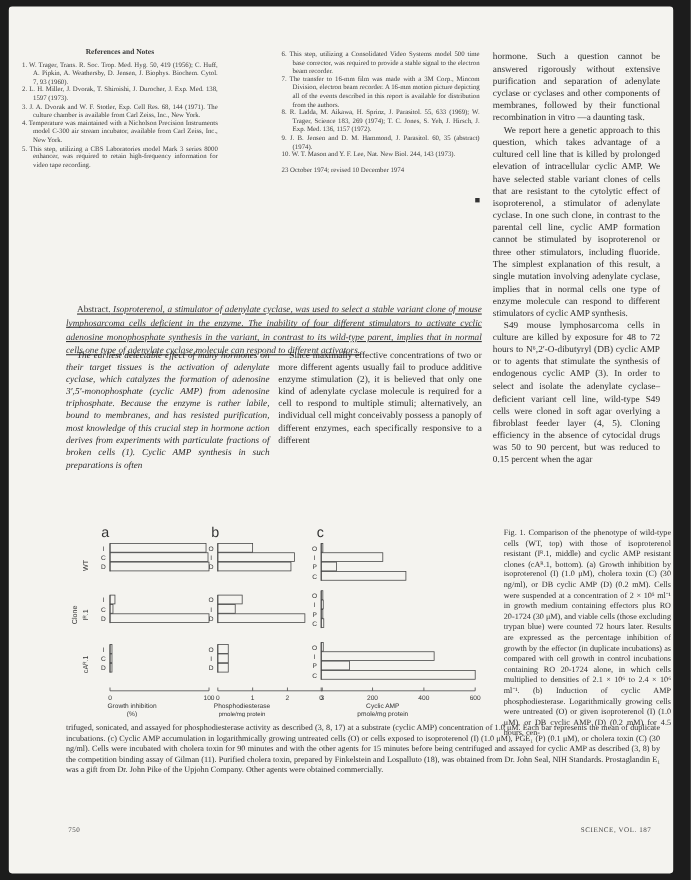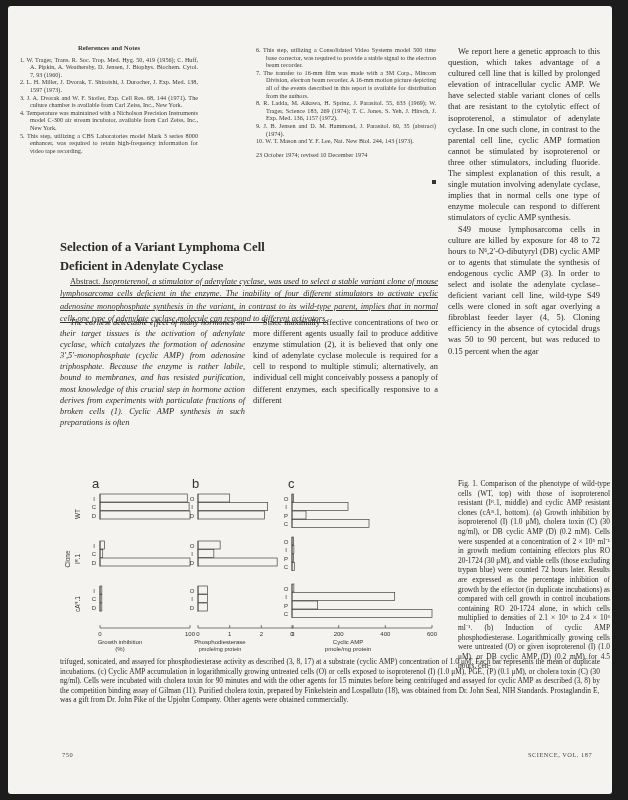--- a/index.html
+++ b/index.html
@@ -38,38 +38,35 @@
   <div class="abs refs" style="left:248px;top:40px;width:180px;">
     <p class="ref">6. This step, utilizing a Consolidated Video Systems model 500 time base corrector, was required to provide a stable signal to the electron beam recorder.</p>
     <p class="ref">7. The transfer to 16-mm film was made with a 3M Corp., Mincom Division, electron beam recorder. A 16-mm motion picture depicting all of the events described in this report is available for distribution from the authors.</p>
     <p class="ref">8. R. Ladda, M. Aikawa, H. Sprinz, J. Parasitol. 55, 633 (1969); W. Trager, Science 183, 269 (1974); T. C. Jones, S. Yeh, J. Hirsch, J. Exp. Med. 136, 1157 (1972).</p>
     <p class="ref">9. J. B. Jensen and D. M. Hammond, J. Parasitol. 60, 35 (abstract) (1974).</p>
     <p class="ref">10. W. T. Mason and Y. F. Lee, Nat. New Biol. 244, 143 (1973).</p>
     <div class="received" style="margin-top:6px;">23 October 1974; revised 10 December 1974</div>
   </div>
   <div class="abs endmark" style="left:424px;top:174px;"></div>
 
-  <div class="abs title" style="left:52px;top:232px;width:330px;">
-    <div>Selection of a Variant Lymphoma Cell</div>
-    <div>Deficient in Adenylate Cyclase</div>
-  </div>
 
   <div class="abs abstract" style="left:52px;top:270px;width:378px;text-decoration:underline;">
     <span class="lead">Abstract.</span><span> Isoproterenol, a stimulator of adenylate cyclase, was used to select a stable variant clone of mouse lymphosarcoma cells deficient in the enzyme. The inability of four different stimulators to activate cyclic adenosine monophosphate synthesis in the variant, in contrast to its wild-type parent, implies that in normal cells one type of adenylate cyclase molecule can respond to different activators.</span>
   </div>
 
   <div class="abs body-text" style="left:52px;top:311px;width:185px;font-style:italic;">
     <p>The earliest detectable effect of many hormones on their target tissues is the activation of adenylate cyclase, which catalyzes the formation of adenosine 3′,5′-monophosphate (cyclic AMP) from adenosine triphosphate. Because the enzyme is rather labile, bound to membranes, and has resisted purification, most knowledge of this crucial step in hormone action derives from experiments with particulate fractions of broken cells (1). Cyclic AMP synthesis in such preparations is often</p>
   </div>
 
   <div class="abs body-text" style="left:245px;top:311px;width:185px;">
     <p>Since maximally effective concentrations of two or more different agents usually fail to produce additive enzyme stimulation (2), it is believed that only one kind of adenylate cyclase molecule is required for a cell to respond to multiple stimuli; alternatively, an individual cell might conceivably possess a panoply of different enzymes, each specifically responsive to a different</p>
   </div>
 
   <div class="abs body-text" style="left:440px;top:40px;width:152px;">
+    <p class="noindent">hormone. Such a question cannot be answered rigorously without extensive purification and separation of adenylate cyclase or cyclases and other components of membranes, followed by their functional recombination in vitro —a daunting task.</p>
     <p>We report here a genetic approach to this question, which takes advantage of a cultured cell line that is killed by prolonged elevation of intracellular cyclic AMP. We have selected stable variant clones of cells that are resistant to the cytolytic effect of isoproterenol, a stimulator of adenylate cyclase. In one such clone, in contrast to the parental cell line, cyclic AMP formation cannot be stimulated by isoproterenol or three other stimulators, including fluoride. The simplest explanation of this result, a single mutation involving adenylate cyclase, implies that in normal cells one type of enzyme molecule can respond to different stimulators of cyclic AMP synthesis.</p>
     <p>S49 mouse lymphosarcoma cells in culture are killed by exposure for 48 to 72 hours to N⁶,2′-O-dibutyryl (DB) cyclic AMP or to agents that stimulate the synthesis of endogenous cyclic AMP (3). In order to select and isolate the adenylate cyclase–deficient variant cell line, wild-type S49 cells were cloned in soft agar overlying a fibroblast feeder layer (4, 5). Cloning efficiency in the absence of cytocidal drugs was 50 to 90 percent, but was reduced to 0.15 percent when the agar</p>
   </div>
 
   <svg class="abs" style="left:52px;top:468px;" width="385" height="178">
     <text x="32" y="14" font-size="13">a</text>
     <text x="132" y="14" font-size="13">b</text>
     <text x="228" y="14" font-size="13">c</text>
     <text transform="translate(20,40) rotate(-90)" font-size="6.5" text-anchor="middle">WT</text>
     <text transform="translate(20,85) rotate(-90)" font-size="6.5" text-anchor="middle">Iᴿ.1</text>

